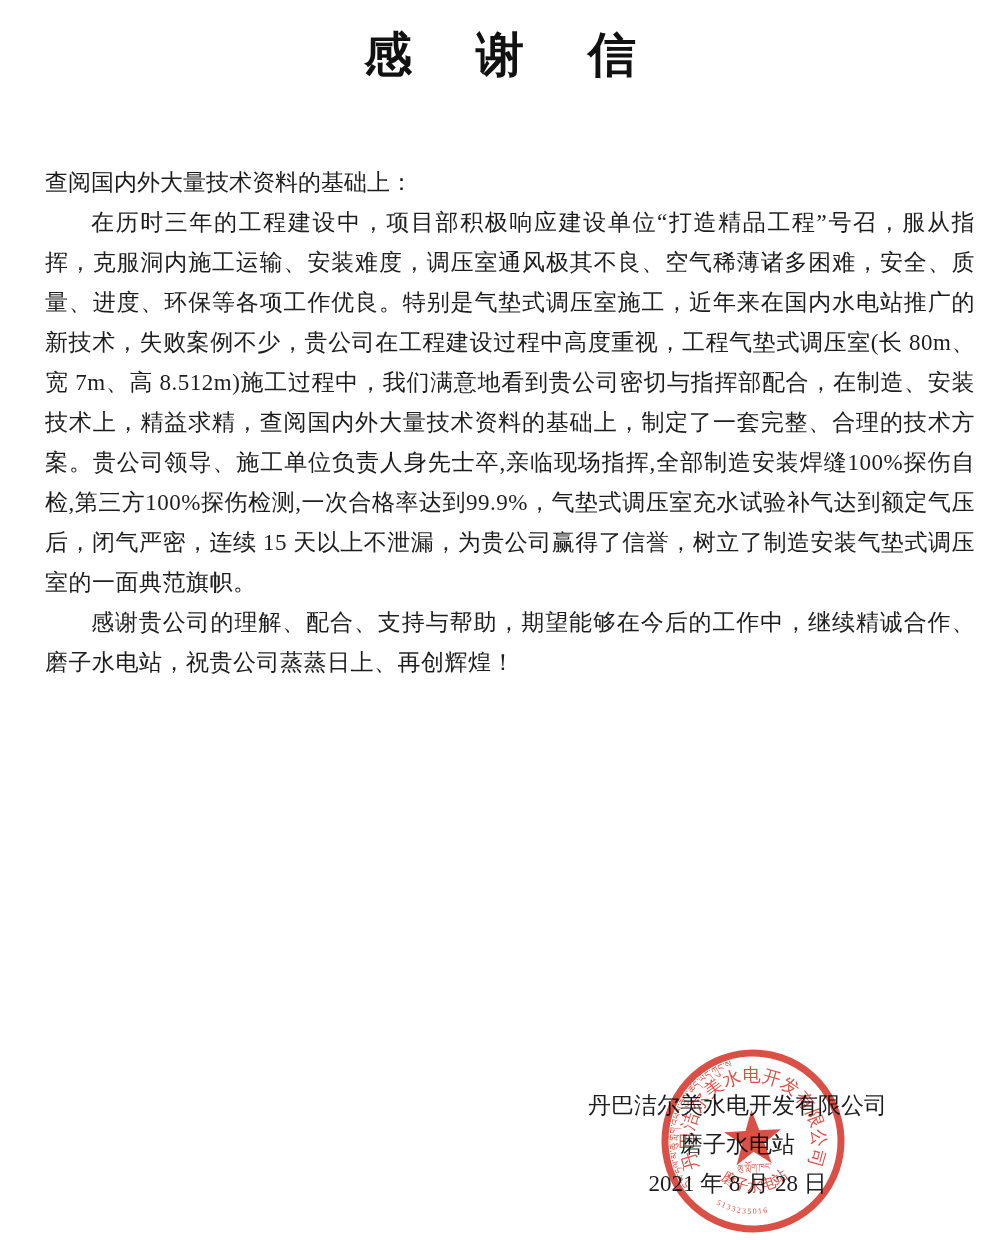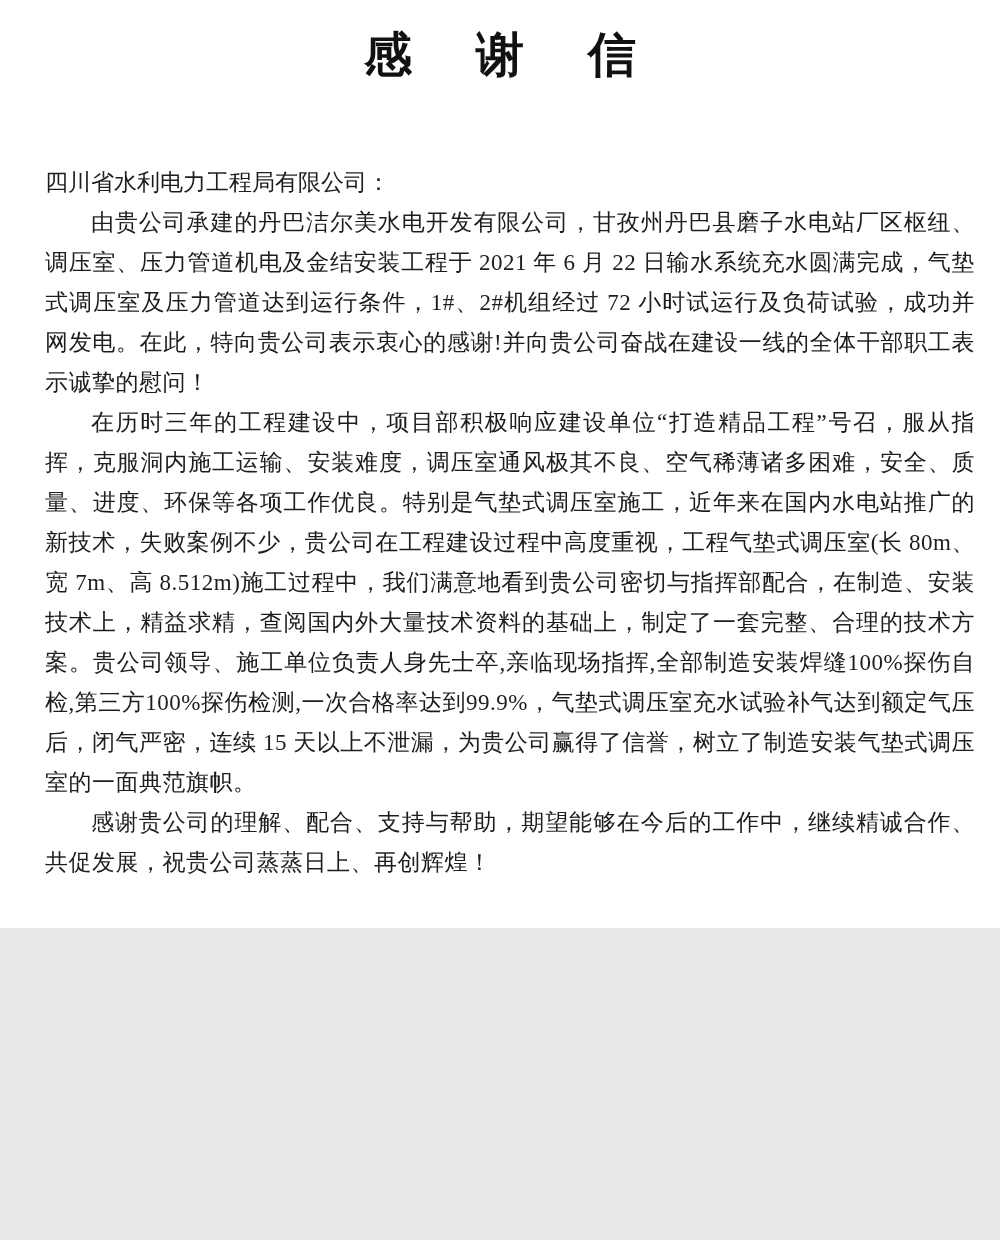--- a/index.html
+++ b/index.html
@@ -1,18 +1,18 @@
 <!DOCTYPE html>
 <html><head>
 <meta charset="utf-8">
 <style>
   html,body{margin:0;padding:0;background:#e8e8e8;}
   .page{
     position:relative;
-    width:1000px;height:928px;
+    width:1000px;height:1240px;
     margin:0 auto;
     background:#ffffff;
     font-family:"Liberation Serif", serif;
     color:#1d1d1d;
     overflow:hidden;
   }
   .title{
     margin:0;
     padding-top:25px;
     height:60px;line-height:60px;
@@ -61,24 +61,23 @@
   .seal svg{width:100%;height:100%;display:block;}
 </style>
 </head>
 <body>
 
 <div class="page">
 
   <h1 class="title">感 谢 信</h1>
 
   <div class="content">
-    <div class="salutation">四川省水利电力工程局有限公司：</div>
-    <p class="body-para">由贵公司承建的丹巴洁尔美水电开发有限公司，甘孜州丹巴县磨子水电站厂区枢纽、调压室、压力管道机电及金结安装工程于 2021 年 6 月 22 日输水系统充水圆满完成，气垫式调压室及压力管道达到运行条件，1#、2#机组经过 72 小时试运行及负荷试验，成功并网发电。在此，特向贵公司表示衷心的感谢!并向贵公司奋战在建设一线的全体干部职工表示诚挚的慰问！</p>
+    <div class="salutation">查阅国内外大量技术资料的基础上：</div>
     <p class="body-para">在历时三年的工程建设中，项目部积极响应建设单位“打造精品工程”号召，服从指挥，克服洞内施工运输、安装难度，调压室通风极其不良、空气稀薄诸多困难，安全、质量、进度、环保等各项工作优良。特别是气垫式调压室施工，近年来在国内水电站推广的新技术，失败案例不少，贵公司在工程建设过程中高度重视，工程气垫式调压室(长 80m、宽 7m、高 8.512m)施工过程中，我们满意地看到贵公司密切与指挥部配合，在制造、安装技术上，精益求精，查阅国内外大量技术资料的基础上，制定了一套完整、合理的技术方案。贵公司领导、施工单位负责人身先士卒,亲临现场指挥,全部制造安装焊缝100%探伤自检,第三方100%探伤检测,一次合格率达到99.9%，气垫式调压室充水试验补气达到额定气压后，闭气严密，连续 15 天以上不泄漏，为贵公司赢得了信誉，树立了制造安装气垫式调压室的一面典范旗帜。</p>
-    <p class="body-para">感谢贵公司的理解、配合、支持与帮助，期望能够在今后的工作中，继续精诚合作、共促发展，祝贵公司蒸蒸日上、再创辉煌！</p>
+    <p class="body-para">感谢贵公司的理解、配合、支持与帮助，期望能够在今后的工作中，继续精诚合作、磨子水电站，祝贵公司蒸蒸日上、再创辉煌！</p>
   </div>
 
   <div class="signature">
     <div>丹巴洁尔美水电开发有限公司</div>
     <div>磨子水电站</div>
     <div>2021 年 8 月 28 日</div>
   </div>
 
   <div class="seal">
     <svg viewBox="0 0 196 196" xmlns="http://www.w3.org/2000/svg">

